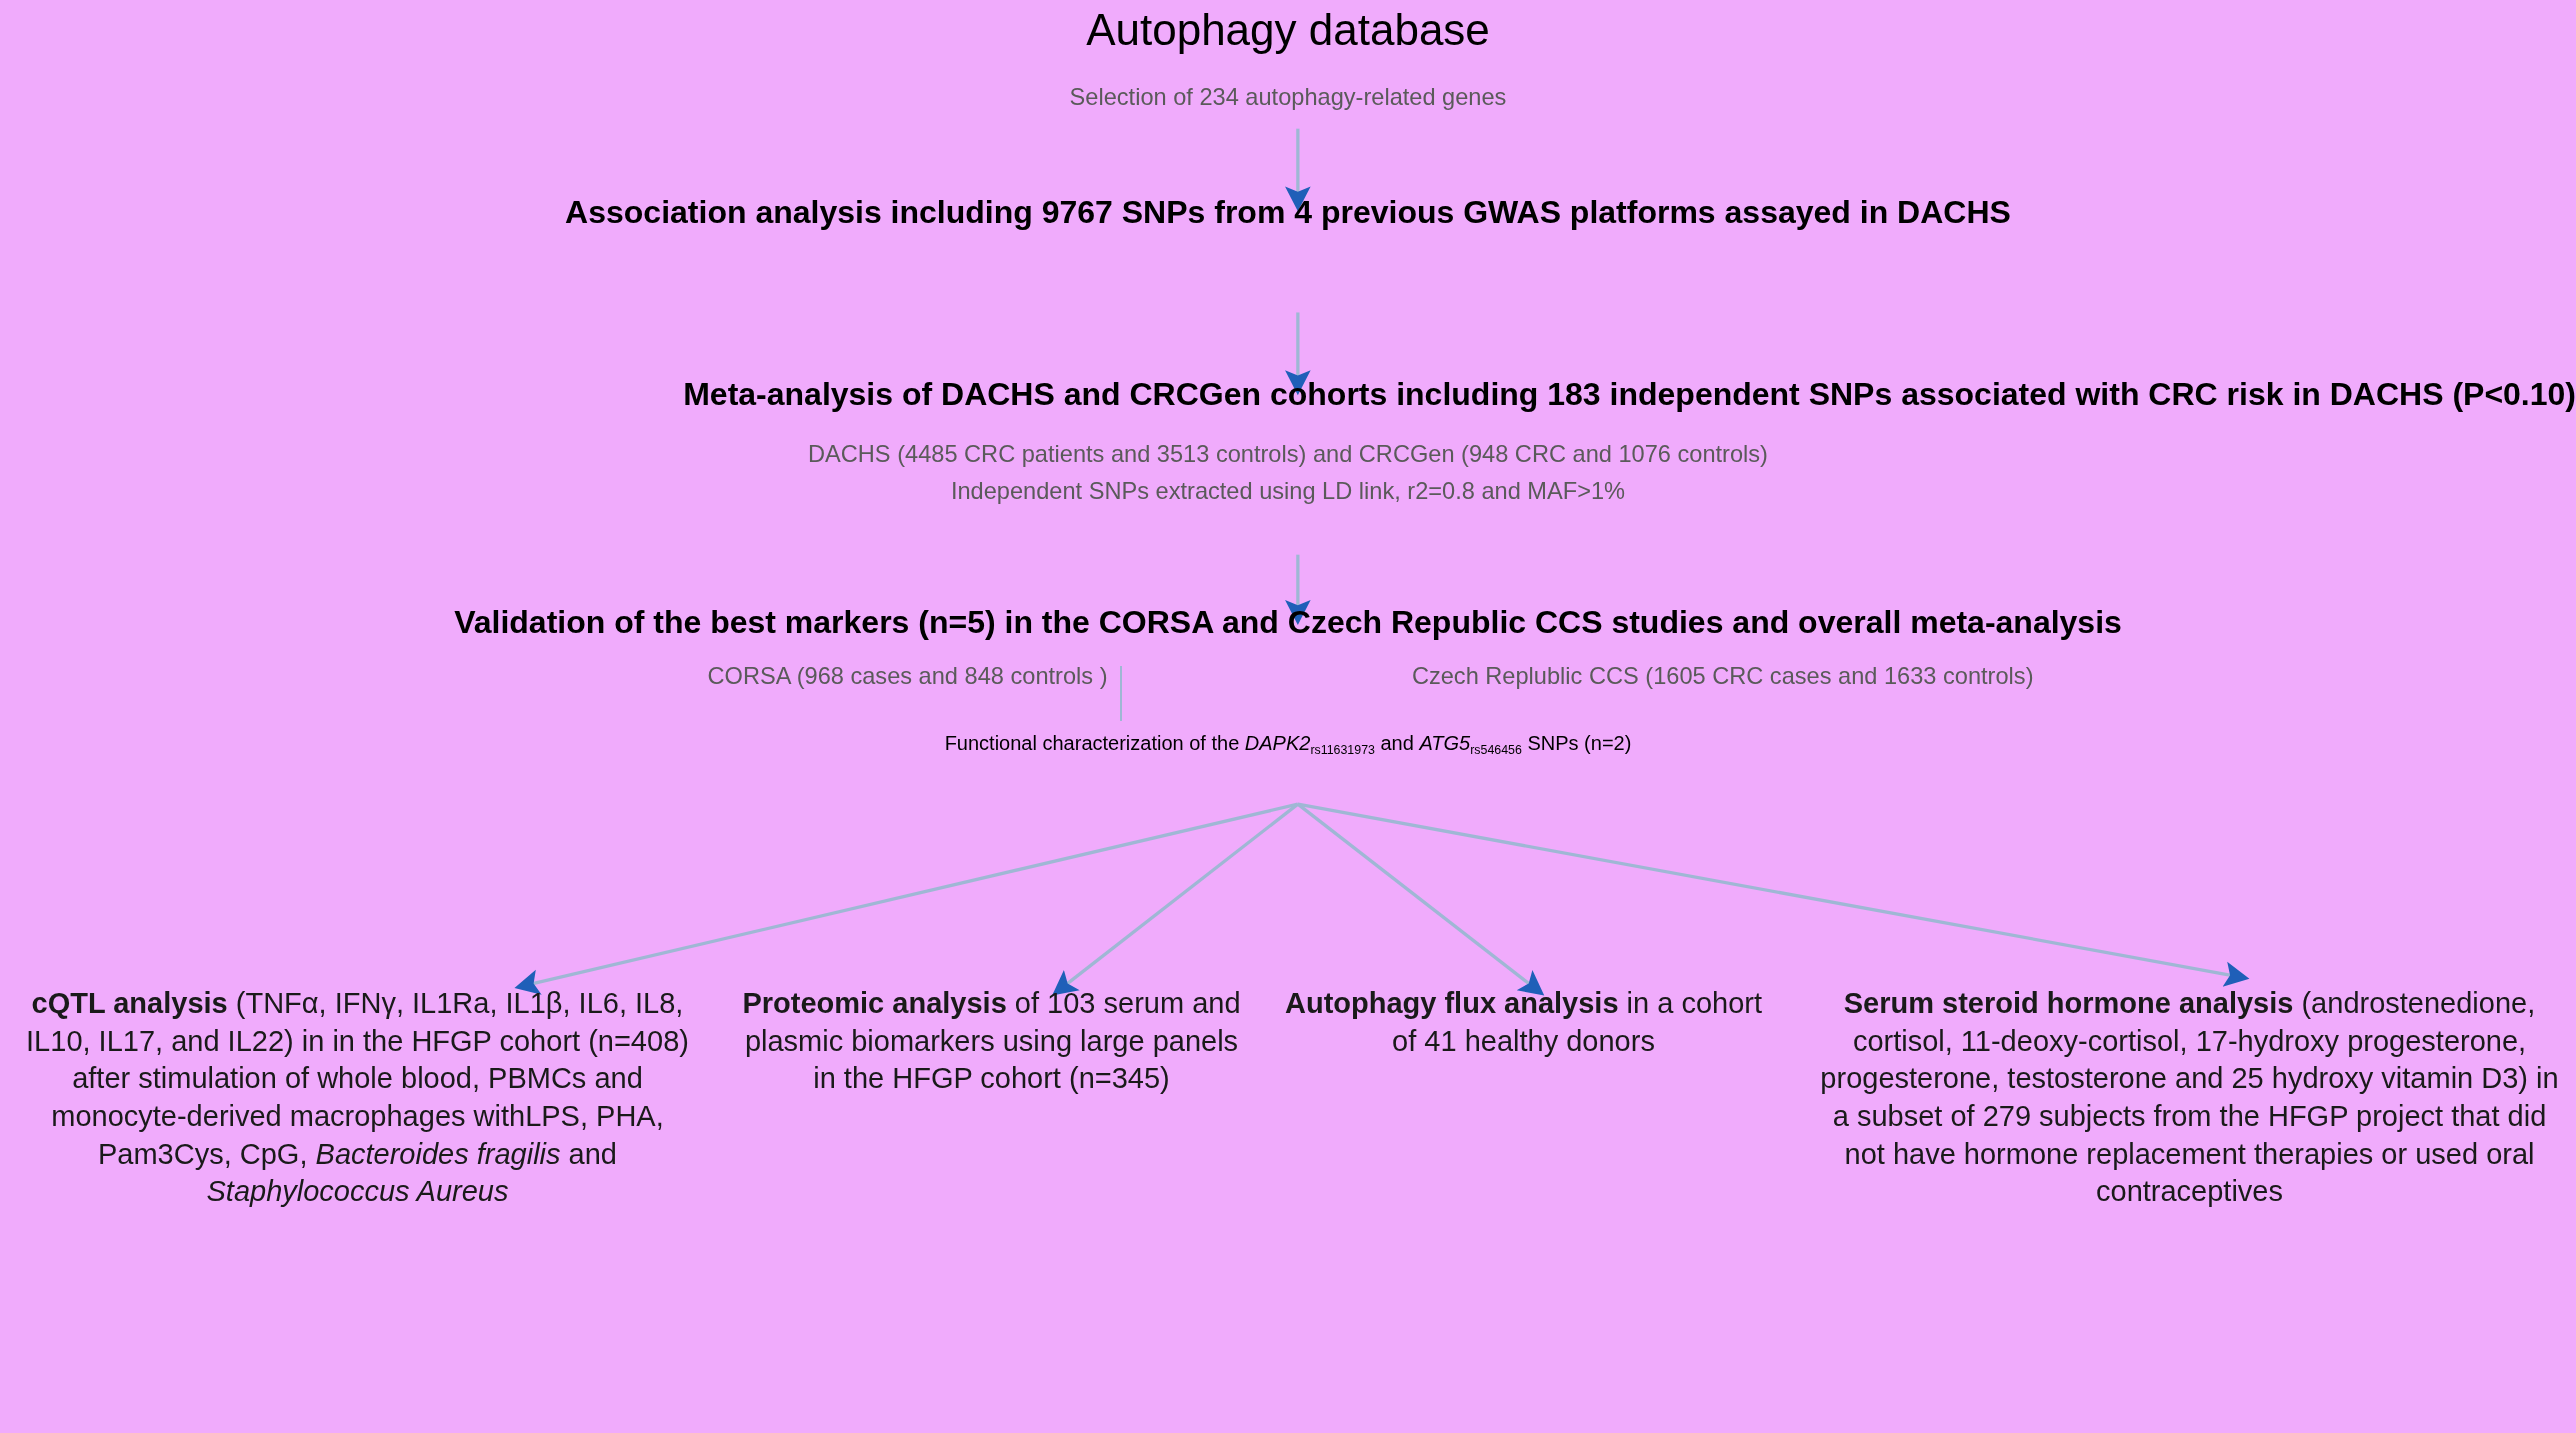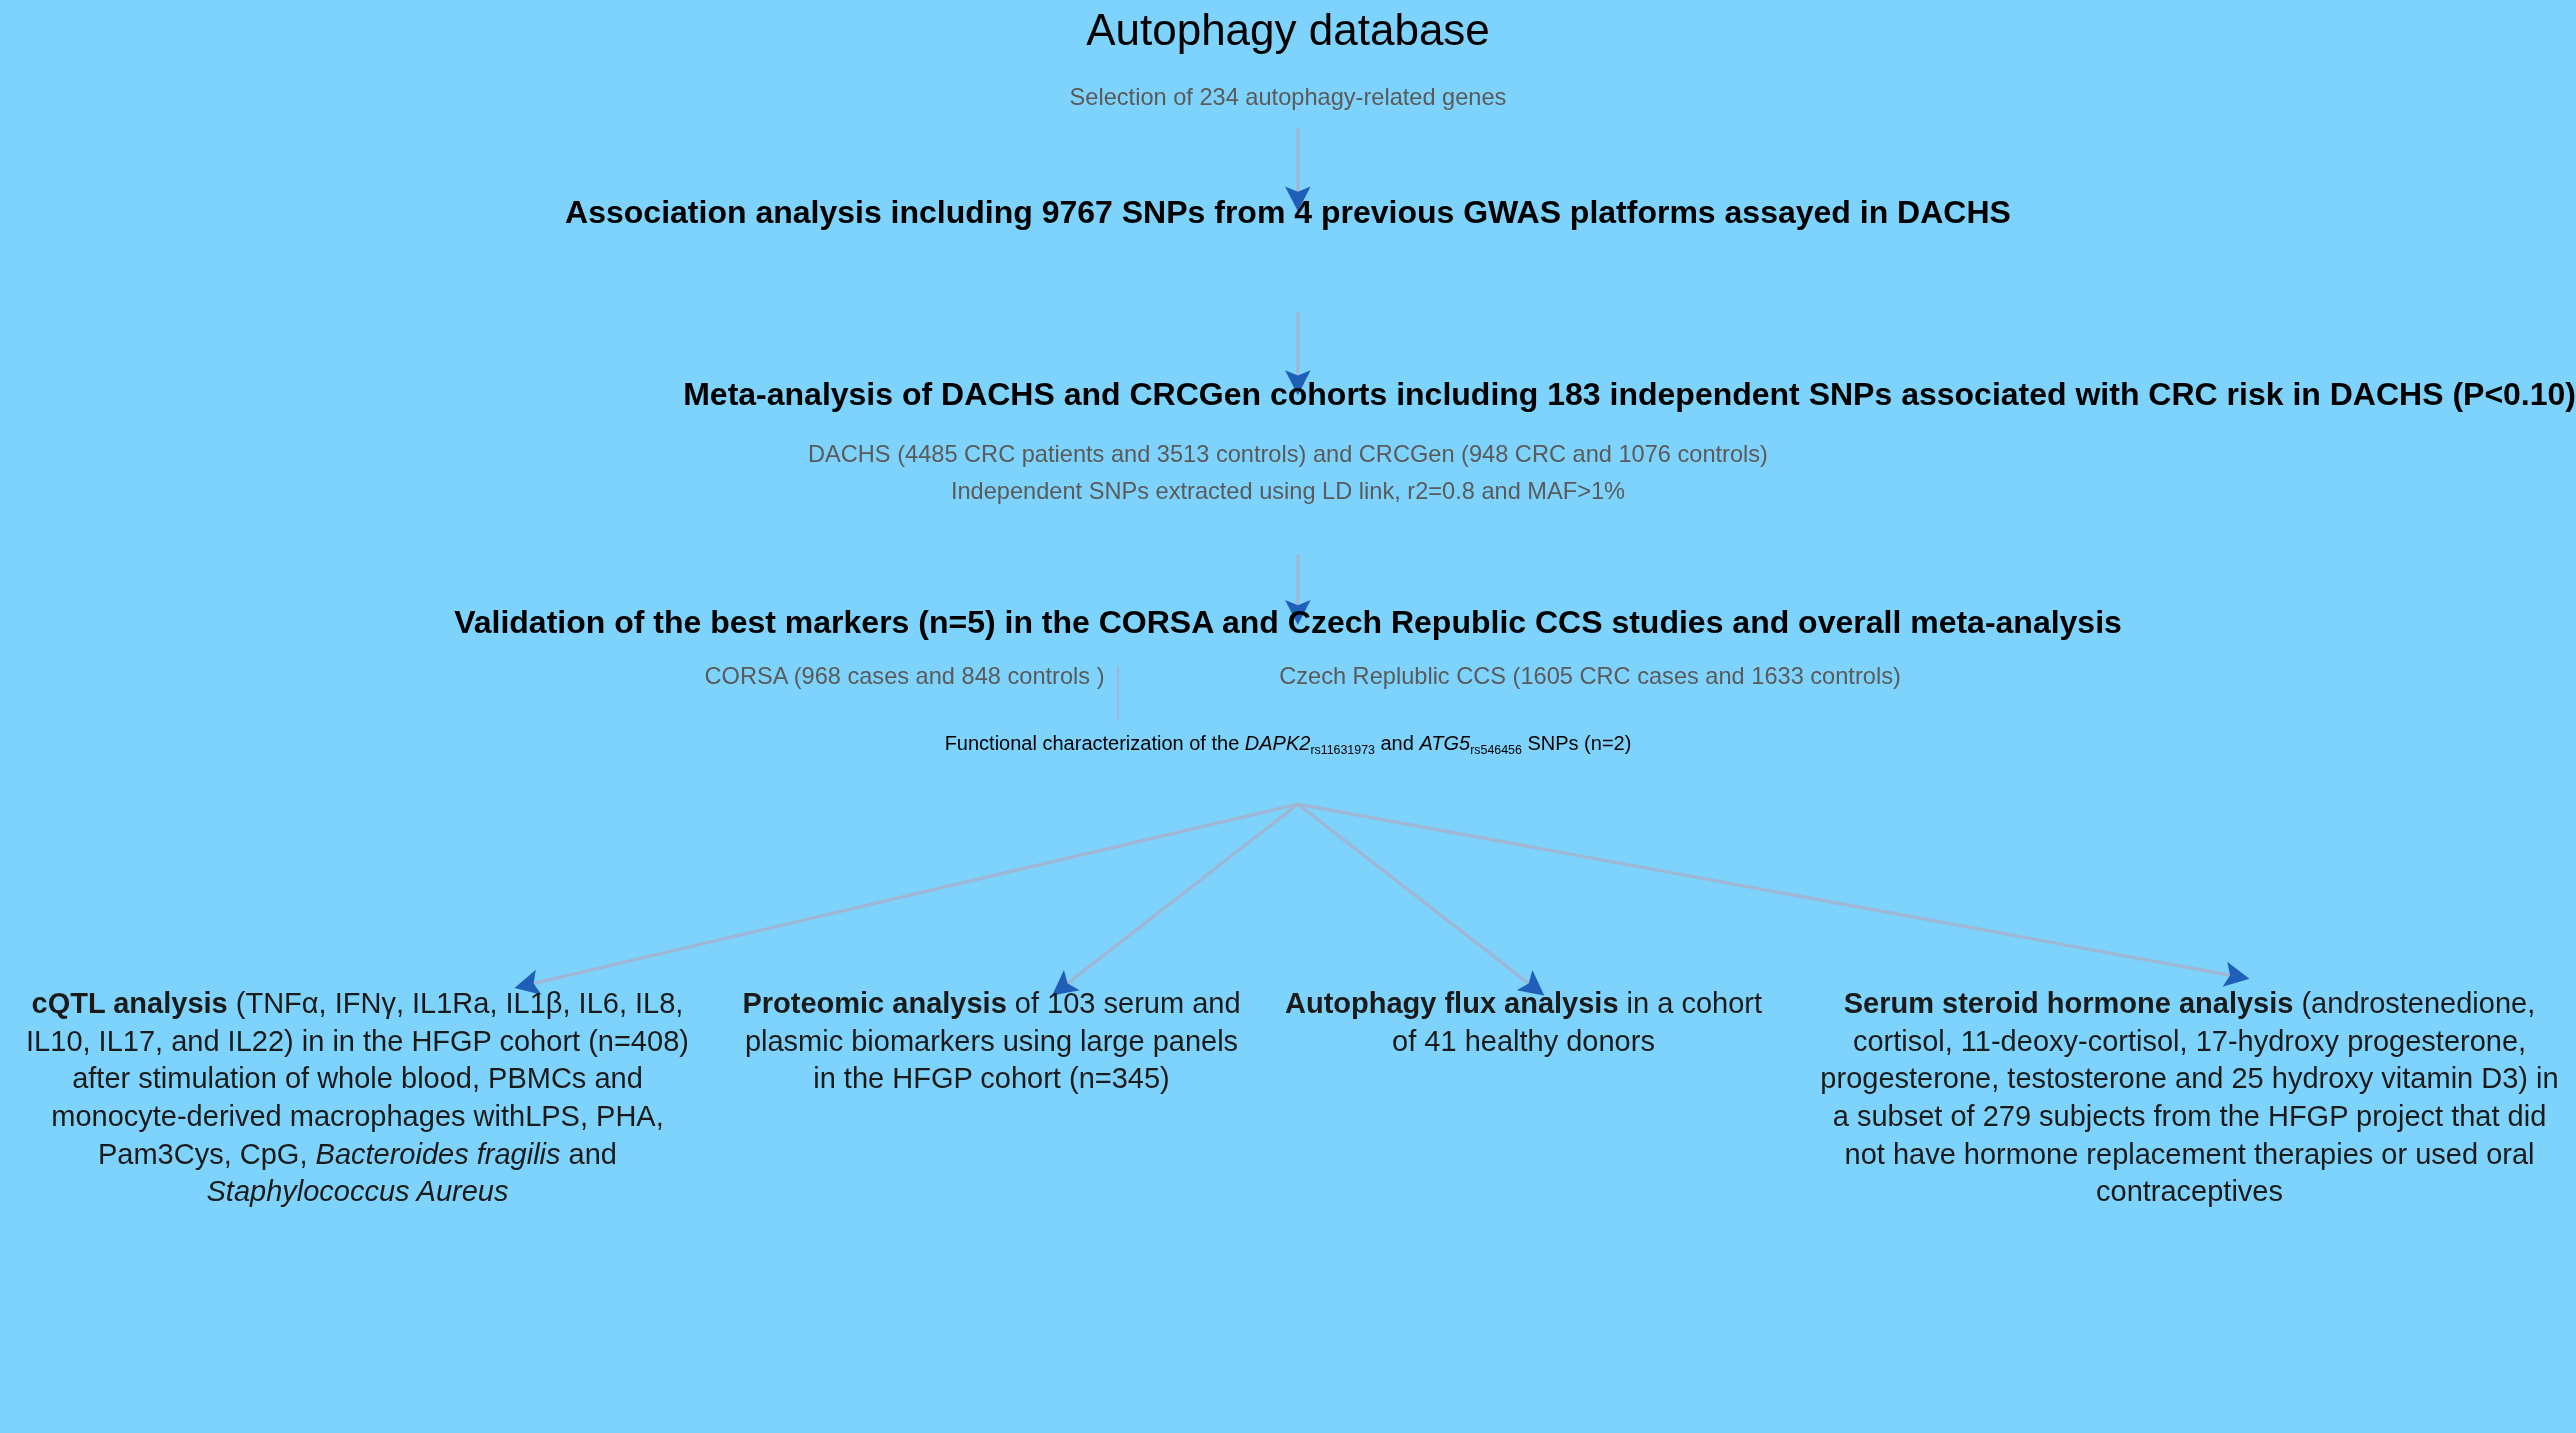--- a/index.html
+++ b/index.html
@@ -8,21 +8,21 @@
     background: #ffffff;
   }
   body {
     font-family: "Liberation Sans", sans-serif;
     color: #000000;
   }
   #page {
     position: relative;
     width: 2576px;
     height: 1433px;
-    background: #7dd3fc;
+    background: #f0abfc;
     overflow: hidden;
   }
   svg.arrows {
     position: absolute;
     left: 0;
     top: 0;
     width: 2576px;
     height: 1433px;
     pointer-events: none;
   }
@@ -77,22 +77,22 @@
     color: #5a5a5a;
     white-space: nowrap;
   }
   .split-left {
     width: 565px;
     text-align: right;
     padding-right: 12px;
   }
   .split-right {
     width: 893px;
-    text-align: center;
-    padding-left: 25px;
+    text-align: right;
+    padding-left: 19px;
   }
   .divider {
     width: 2px;
     height: 55px;
     background: #9fb7d4;
     margin-top: 2.6px;
   }
   .columns {
     position: absolute;
     top: 985px;

